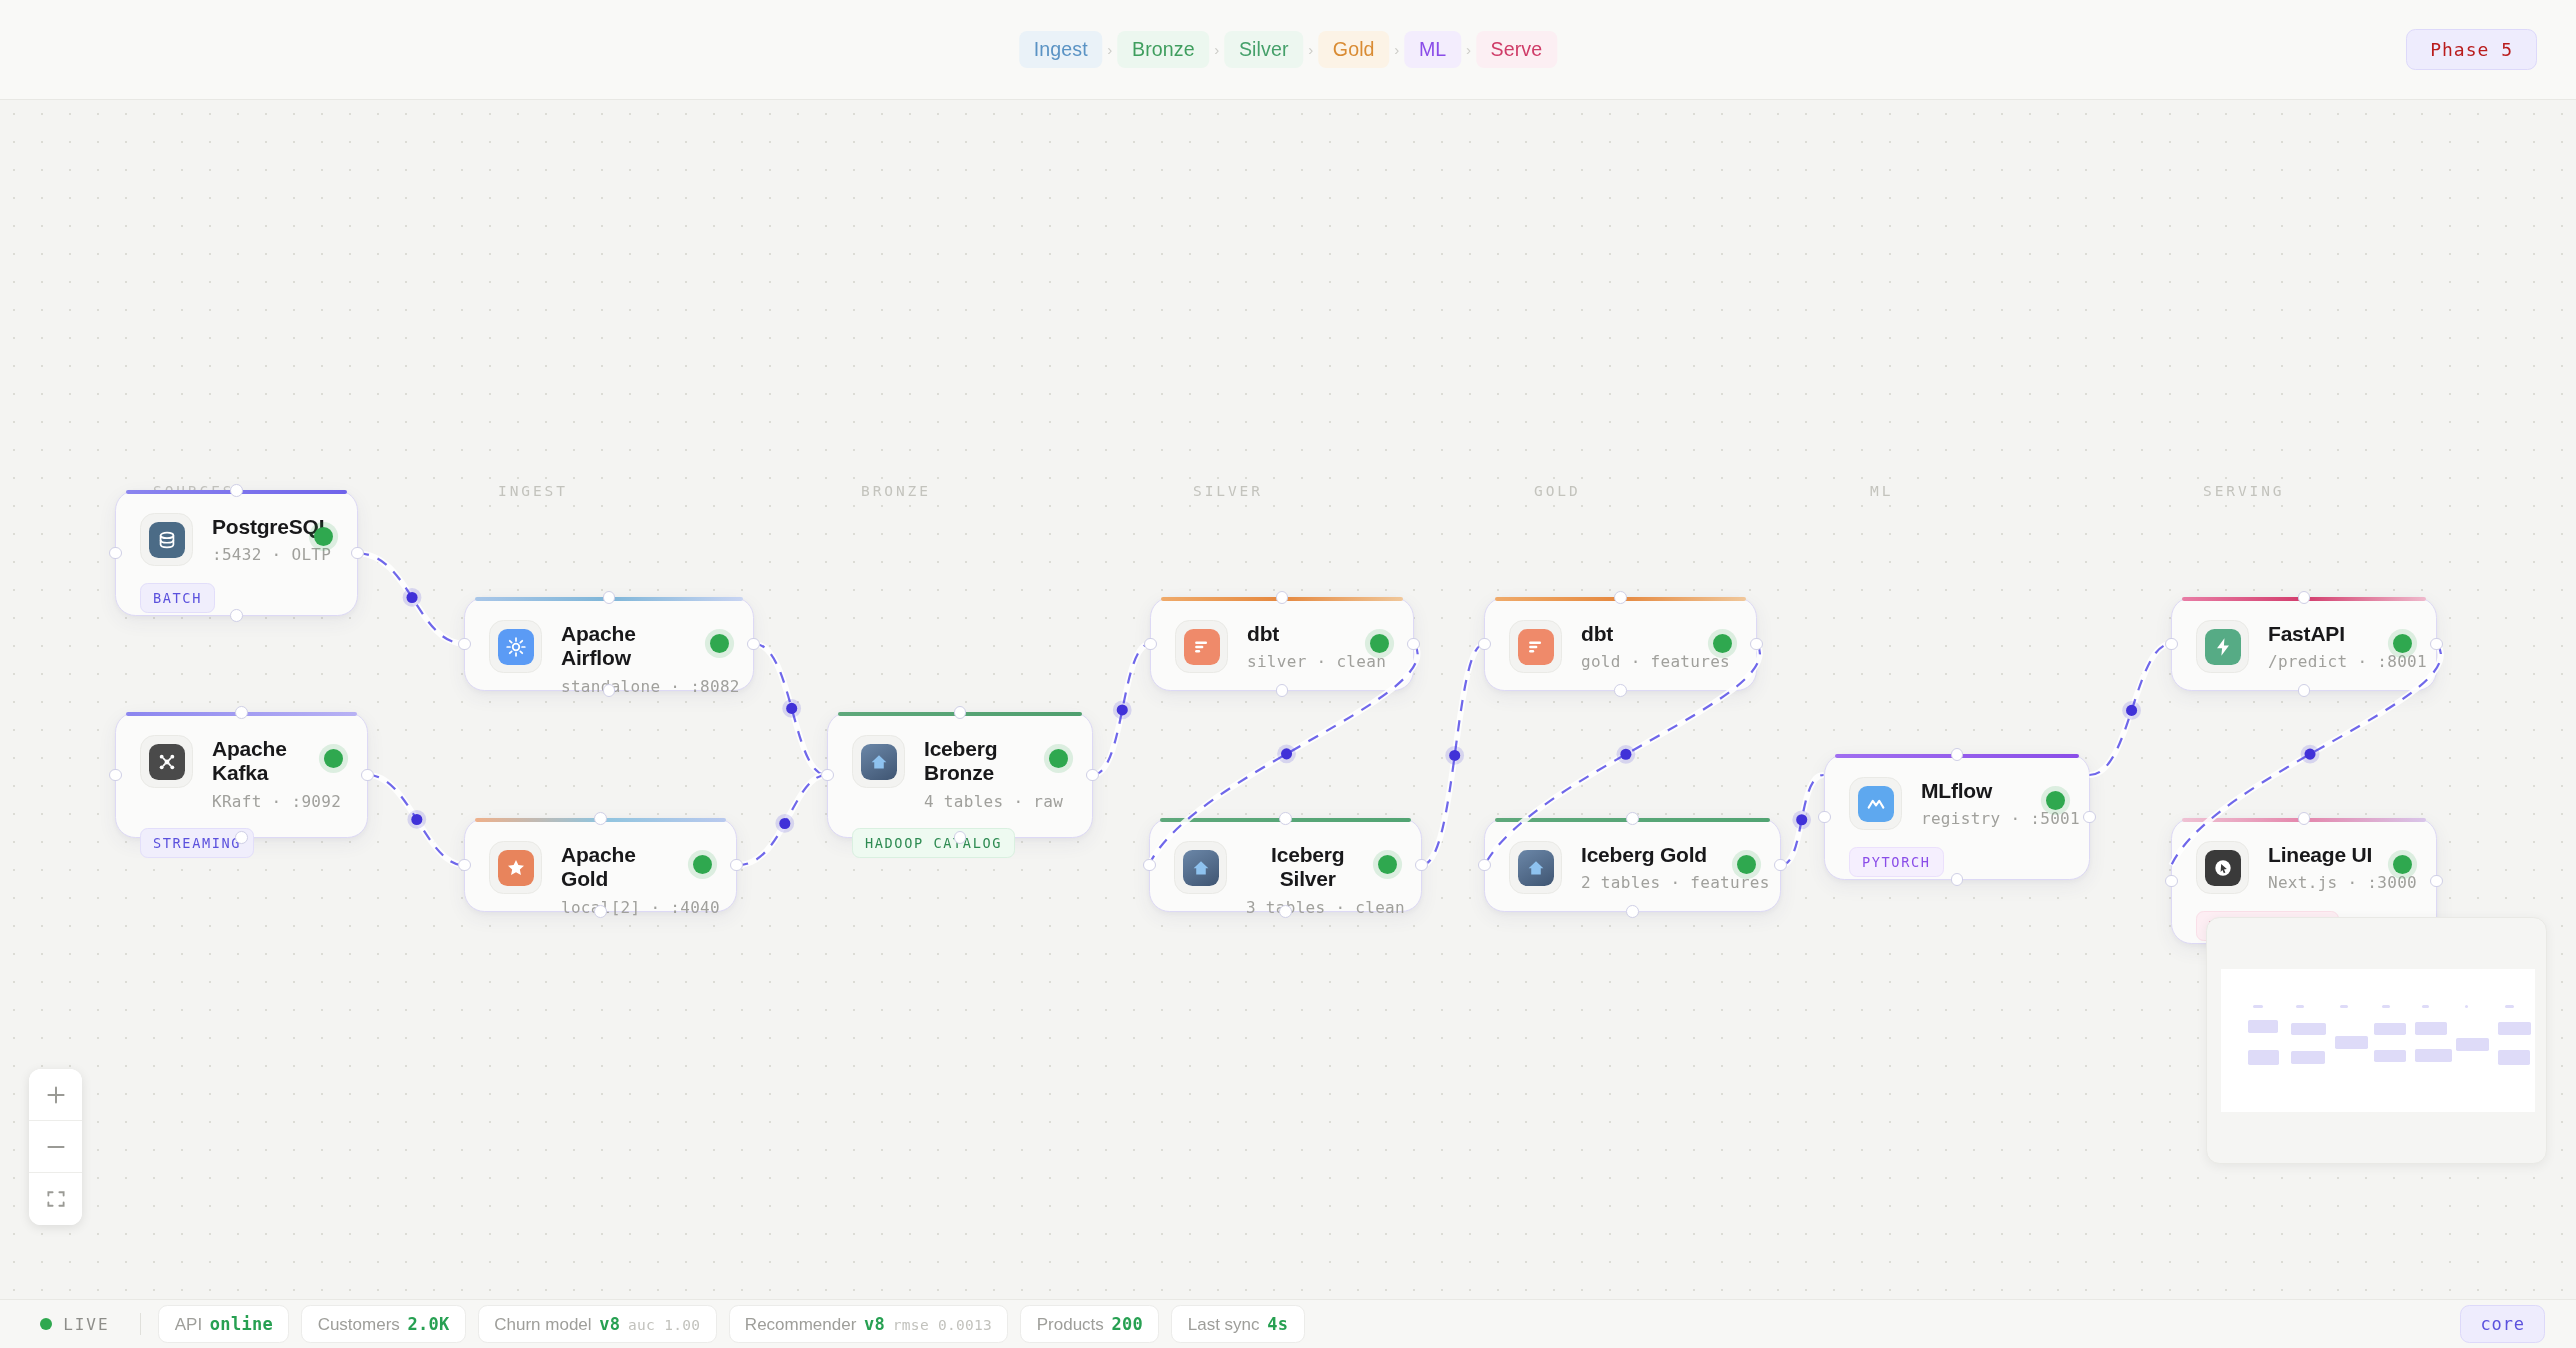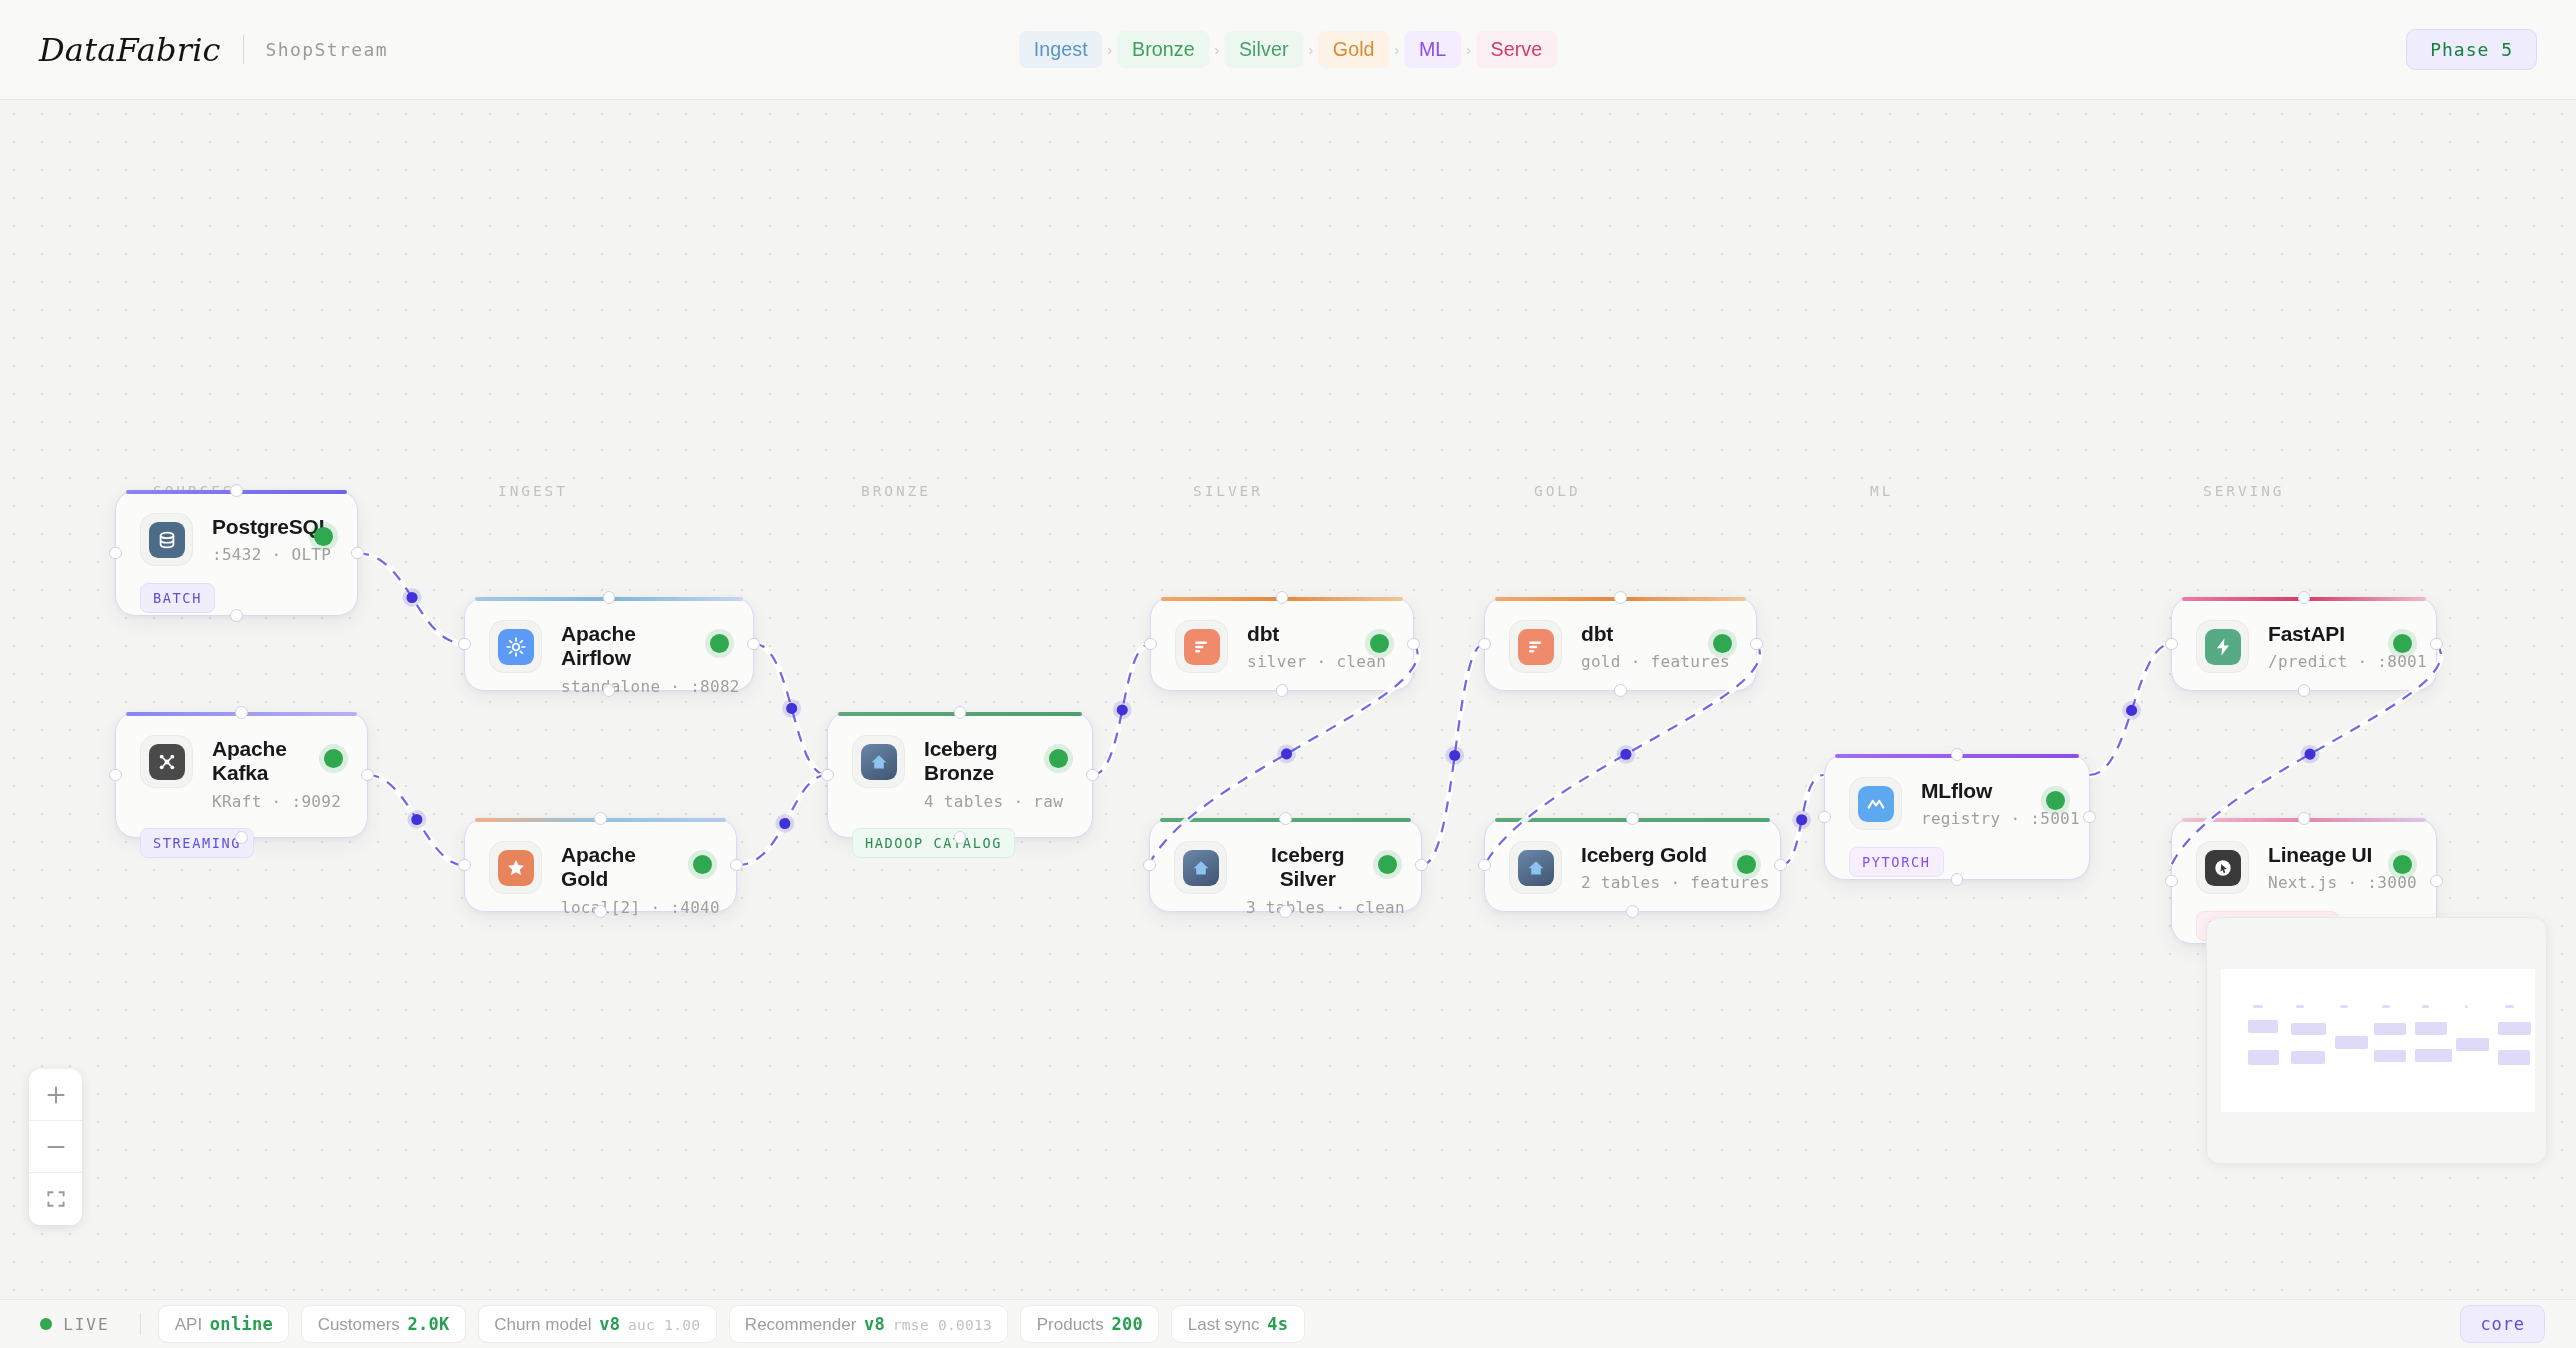--- a/index.html
+++ b/index.html
@@ -34,21 +34,21 @@
     display: flex; align-items: center; gap: 3.4px;
   }
   .crumb {
     font-size: 19.6px; padding: 6.8px 14.5px; border-radius: 7.7px;
     font-weight: 400; letter-spacing: 0.1px; white-space: nowrap;
   }
   .crumb-sep { color: #cdcdc8; font-size: 15.3px; padding: 0 1.7px; }
   .phase-btn {
     position: absolute; right: 39px;
     font-family: "DejaVu Sans Mono", "Liberation Mono", monospace;
-    font-size: 18px; color: #15803d; background: #eeecfd;
+    font-size: 18px; color: #b91c1c; background: #eeecfd;
     border: 0.9px solid #ddd9fa; border-radius: 9.4px;
     padding: 9.4px 23px; letter-spacing: 1px;
   }
 
   
   .canvas {
     position: absolute; top: 100px; left: 0; width: 2576px; height: 1200px;
     background-color: #f4f4f2;
     background-image: radial-gradient(circle, #dcdcd6 1.2px, transparent 1.3px);
     background-size: 28px 28px;
@@ -176,25 +176,20 @@
     font-size: 17px; color: #5b51dd; background: #eeecfd;
     border: 0.9px solid #ddd9fa; border-radius: 9.4px; padding: 7.7px 19px; letter-spacing: 0.9px;
   }
 </style>
 </head>
 <body>
 
 <div class="app">
 
   <div class="header">
-    <div class="brand-wrap">
-      <div class="brand">DataFabric</div>
-      <div class="brand-div"></div>
-      <div class="project">ShopStream</div>
-    </div>
     <div class="breadcrumb" id="breadcrumb">
         <span class="crumb" style="color: rgb(90, 147, 196); background: rgb(234, 242, 248);">Ingest</span>
         <span class="crumb-sep">›</span>
         <span class="crumb" style="color: rgb(63, 158, 94); background: rgb(236, 247, 239);">Bronze</span>
         <span class="crumb-sep">›</span>
         <span class="crumb" style="color: rgb(69, 160, 106); background: rgb(237, 247, 240);">Silver</span>
         <span class="crumb-sep">›</span>
         <span class="crumb" style="color: rgb(217, 139, 51); background: rgb(252, 243, 230);">Gold</span>
         <span class="crumb-sep">›</span>
         <span class="crumb" style="color: rgb(138, 77, 232); background: rgb(243, 237, 253);">ML</span>

